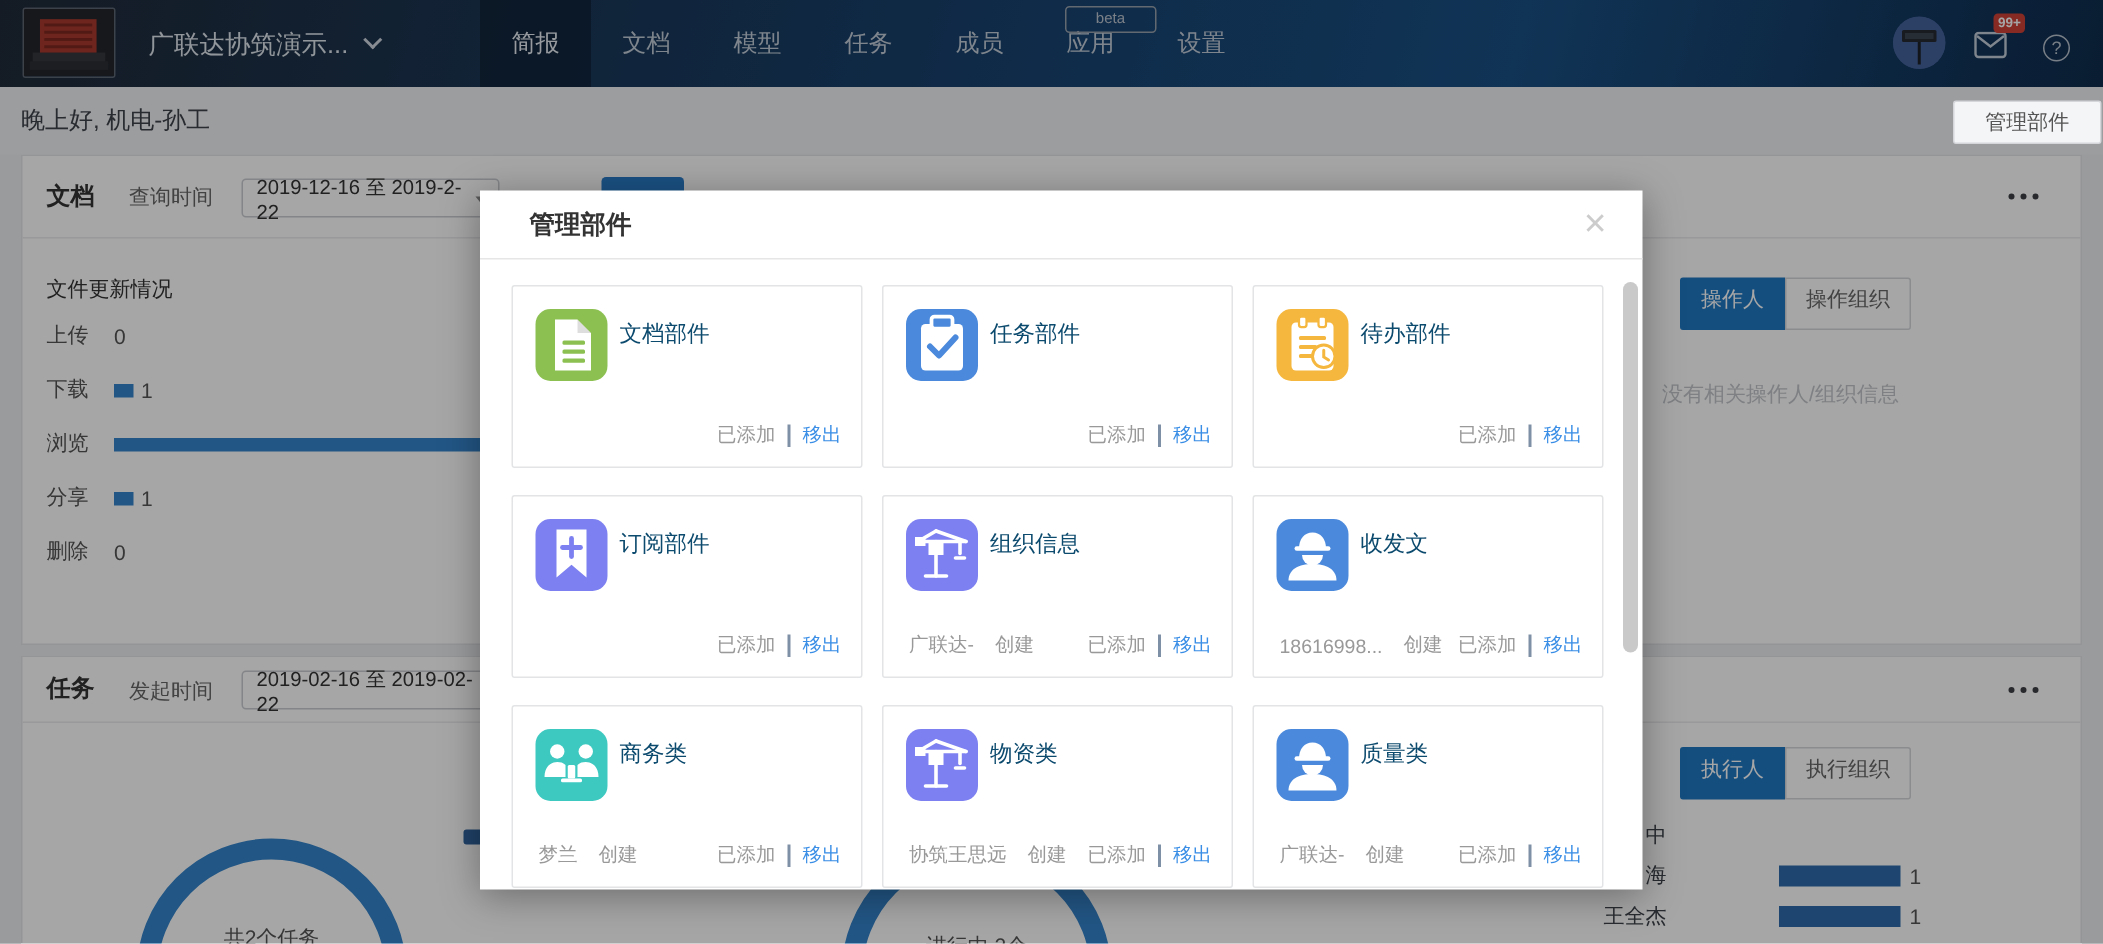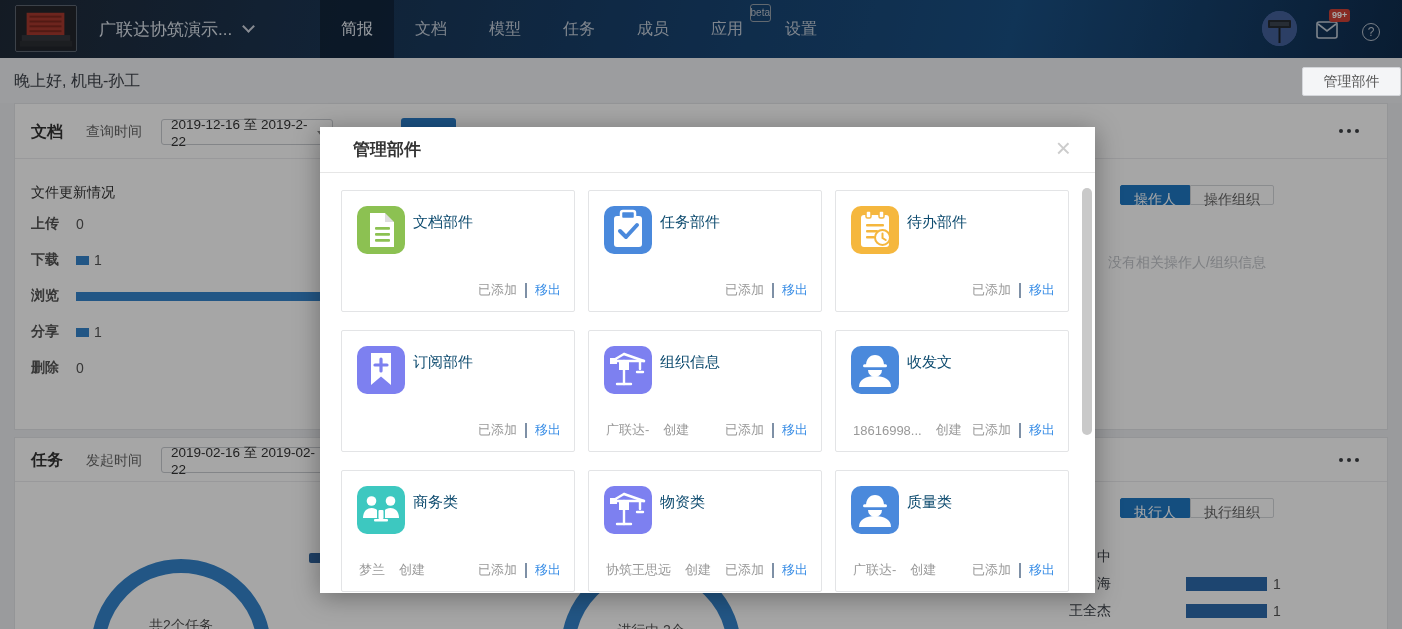--- a/index.html
+++ b/index.html
@@ -16,21 +16,21 @@
     border:1px solid rgba(255,255,255,.28); border-radius:2px; overflow:hidden; cursor:pointer; }
   .project-title { position:absolute; left:99px; top:0; height:58px; display:flex; align-items:center;
     gap:12px; color:#dfe6ee; font-size:17px; cursor:pointer; }
   .chev { width:9px; height:9px; border-right:2px solid #cfd6e0; border-bottom:2px solid #cfd6e0;
     transform:rotate(45deg); margin-top:-5px; }
   .nav { position:absolute; left:320px; top:0; height:58px; display:flex; }
   .nav-item { width:74px; height:58px; display:flex; align-items:center; justify-content:center;
     color:#c3cdd9; font-size:16px; cursor:pointer; position:relative; }
   .nav-item.active { background:rgba(8,18,32,.45); color:#e9eff6; }
   .beta-badge { position:absolute; top:4px; right:-7px; font-size:10px; line-height:1;
-    padding:3px 0; border:1px solid #97a1ac; border-radius:3px; color:#bcc5cf; }
+    padding:3px 20px; border:1px solid #97a1ac; border-radius:3px; color:#bcc5cf; }
   .avatar { position:absolute; left:1262px; top:11px; width:35px; height:35px; border-radius:50%;
     overflow:hidden; cursor:pointer; background:#44629c; }
   .mail-wrap { position:absolute; left:1316px; top:21px; width:24px; height:19px; cursor:pointer; }
   .msg-badge { position:absolute; top:-12px; left:13px; background:#cf4136; color:#fff; font-size:9px;
     padding:2px 3px; border-radius:3px; line-height:1; font-weight:bold; }
   .help { position:absolute; left:1362px; top:23px; width:18px; height:18px; border:1px solid #b9c3cf;
     border-radius:50%; color:#b9c3cf; font-size:12px; display:flex; align-items:center;
     justify-content:center; cursor:pointer; }
   
   .greeting-bar { position:absolute; top:58px; left:0; width:1402px; height:45px; background:#f0f1f4; }
@@ -57,25 +57,25 @@
   .caret { position:absolute; right:7px; top:11px; width:0; height:0;
     border:4px solid transparent; border-top:5px solid #888; }
   .search-btn { position:absolute; left:386px; top:14px; width:55px; height:26px;
     background:#2a7dc9; border-radius:3px; cursor:pointer; }
   .dots { position:absolute; right:28px; display:flex; gap:4px; cursor:pointer; }
   .panel.doc .dots { top:25px; } .panel.task .dots { top:20px; }
   .dots i { width:4px; height:4px; border-radius:50%; background:#3c3f44; }
   .file-update-title { position:absolute; left:16px; top:80px; font-size:14px; color:#333; }
   .stats { position:absolute; left:16px; top:102px; }
   .stat-row { height:36px; display:flex; align-items:center; font-size:14px; color:#555; }
-  .stat-label { width:45px;font-weight:bold; }
+  .stat-label { width:45px; }
   .stat-bar { height:9px; background:#3585cc; margin-right:5px; }
   .tabs { display:flex; position:absolute; right:113px; }
   .panel.doc .tabs { top:81px; } .panel.task .tabs { top:60px; }
-  .tab { height:20px; line-height:26px; padding:0 13px; font-size:14px; border:1px solid #d5d7db;
+  .tab { height:35px; line-height:26px; padding:0 13px; font-size:14px; border:1px solid #d5d7db;
     background:#fff; color:#666; cursor:pointer; }
   .tab.active { background:#2079c4; border-color:#2079c4; color:#fff; }
   .tab:first-child { border-radius:2px 0 0 2px; } .tab:last-child { border-radius:0 2px 2px 0; }
   .empty-text { position:absolute; right:90px; top:150px; width:220px; text-align:center;
     font-size:14px; color:#c2c5ca; }
   .donut { position:absolute; width:180px; height:180px; border-radius:50%;
     border:14px solid #3585cc; }
   .donut.total { left:76px; top:121px; } .donut.progress { left:546px; top:121px; }
   .donut-label { position:absolute; width:180px; text-align:center; font-size:14px; color:#555;margin-top:21px; }
   .donut-label.total { left:76px; top:158px; } .donut-label.progress { left:546px; top:163px; }

